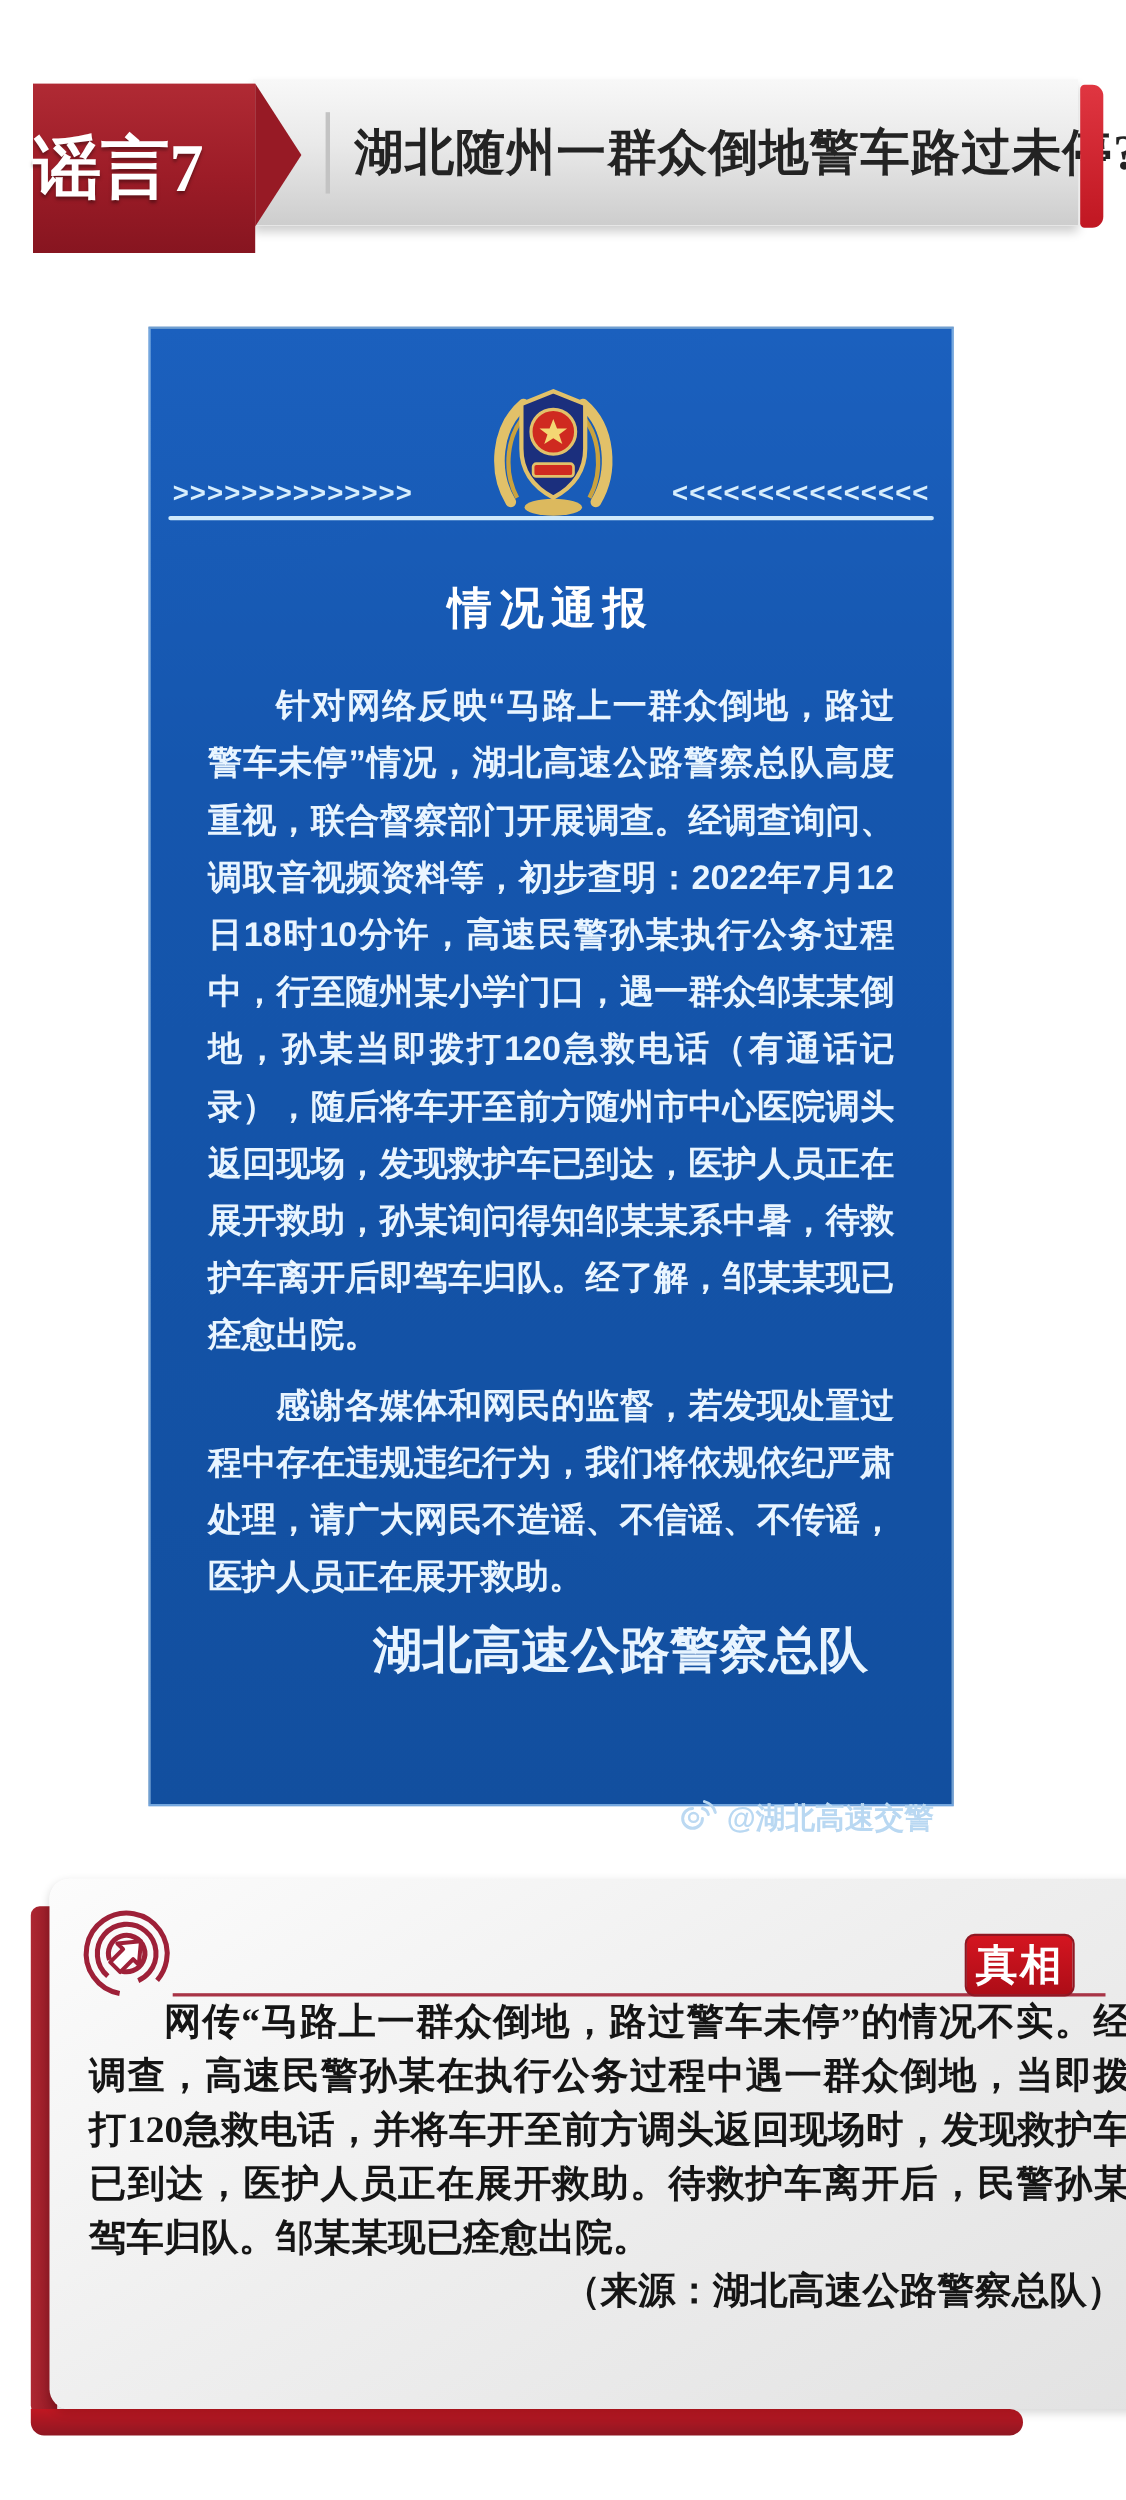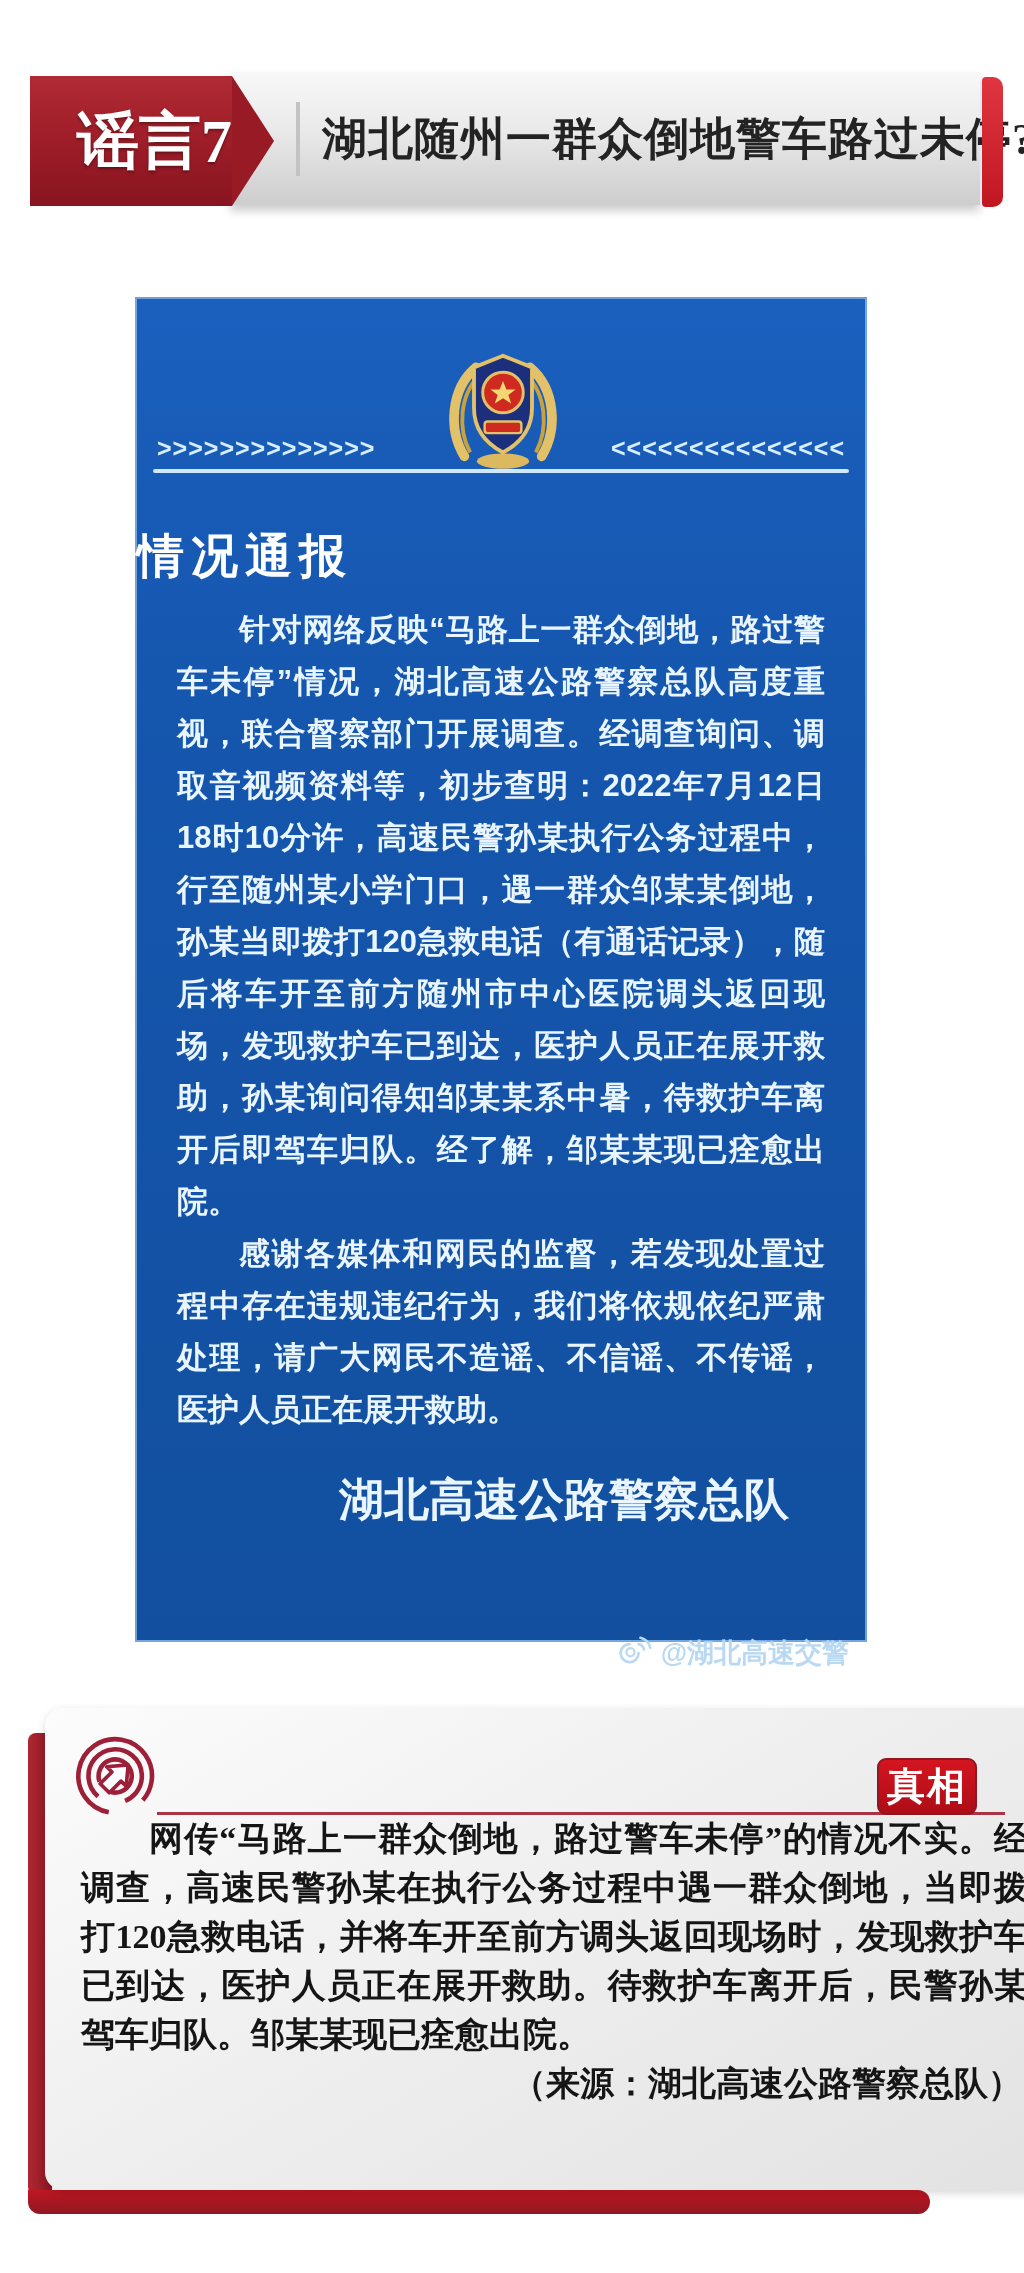--- a/index.html
+++ b/index.html
@@ -9,42 +9,42 @@
   
   .header-bar{position:absolute;left:230px;top:72px;width:750px;height:133px;
       background:linear-gradient(180deg,#f8f8f8 0%,#e9e9e9 45%,#cdcdcd 100%);
       box-shadow:0 6px 9px rgba(0,0,0,.20);}
   .header-divider{position:absolute;left:66px;top:30px;width:4px;height:74px;background:#c3c3c3;}
   .header-title{position:absolute;left:92px;top:0;height:133px;margin:0;display:flex;align-items:center;
       font-family:"Liberation Serif","DejaVu Serif",serif;font-weight:900;font-size:45px;
       letter-spacing:1px;color:#232323;white-space:nowrap;}
   .header-endcap{position:absolute;left:982px;top:77px;width:21px;height:130px;
       background:linear-gradient(180deg,#e03641,#c01722);border-radius:4px 10px 10px 4px;}
-  .rumor-badge{position:absolute;left:30px;top:76px;width:202px;height:130px;
+  .rumor-badge{position:absolute;left:30px;top:76px;width:202px;height:154px;
       background:linear-gradient(180deg,#b02a34 0%,#9c1c27 55%,#871520 100%);
-      display:flex;align-items:center;justify-content:flex-end;}
+      display:flex;align-items:center;justify-content:flex-start;}
   .rumor-badge .label{font-family:"Liberation Serif","DejaVu Serif",serif;font-weight:900;
       font-size:62px;color:#ffffff;text-shadow:0 2px 3px rgba(0,0,0,.35);}
   .rumor-badge-arrow{position:absolute;left:202px;top:0;width:0;height:0;
       border-top:65px solid transparent;border-bottom:65px solid transparent;border-left:42px solid #971a25;}
 
   
   .notice-card{position:absolute;left:135px;top:297px;width:732px;height:1345px;
       background:linear-gradient(180deg,#1b60be 0%,#1556ae 30%,#124f9f 100%);
       border:2px solid rgba(190,225,250,.55);box-sizing:border-box;}
   .emblem{position:absolute;left:308px;top:45px;width:116px;height:126px;}
   .arrows{position:absolute;top:135px;font-size:25px;font-weight:700;color:#d7eefd;letter-spacing:1px;white-space:nowrap;}
   .arrows-left{left:20px;}
   .arrows-right{right:20px;}
   .notice-rule{position:absolute;left:16px;right:16px;top:170px;height:4px;background:#cfe9fb;border-radius:2px;}
-  .notice-title{position:absolute;left:0;top:226px;width:100%;margin:0;
-      font-size:47px;font-weight:800;color:#ffffff;letter-spacing:7px;}
+  .notice-title{position:absolute;left:0;top:226px;width:100%;margin:0;text-align:center;
+      font-size:40px;font-weight:800;color:#ffffff;letter-spacing:7px;}
   .notice-body{position:absolute;left:40px;right:40px;top:305px;
       font-size:31px;line-height:52px;font-weight:600;color:#e9f5ff;text-align:justify;}
-  .notice-body p{margin:0;text-indent:2em;}
+  .notice-body p{margin:12px;text-indent:2em;}
   .notice-signature{position:absolute;right:76px;top:1172px;text-align:center;
       font-size:45px;line-height:57px;font-weight:600;color:#e9f5ff;}
   .notice-watermark{position:absolute;right:16px;top:1296px;display:flex;align-items:center;gap:8px;
       font-size:27px;font-weight:600;color:#b9d8f2;margin-top:40px;}
 
   
   .truth-frame-v{position:absolute;left:28px;top:1733px;width:24px;height:462px;
       background:linear-gradient(90deg,#ad2732,#8f1722);border-radius:8px 0 0 8px;}
   .truth-frame-h{position:absolute;left:28px;top:2190px;width:902px;height:24px;
       background:linear-gradient(180deg,#c01722,#8f1722);border-radius:0 12px 12px 12px;}

